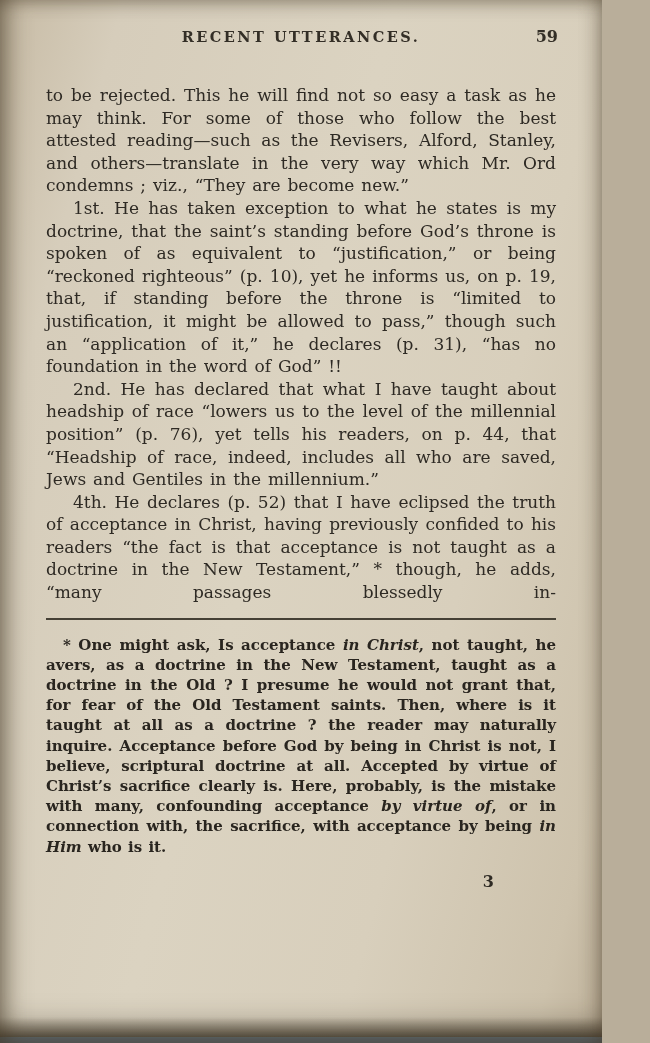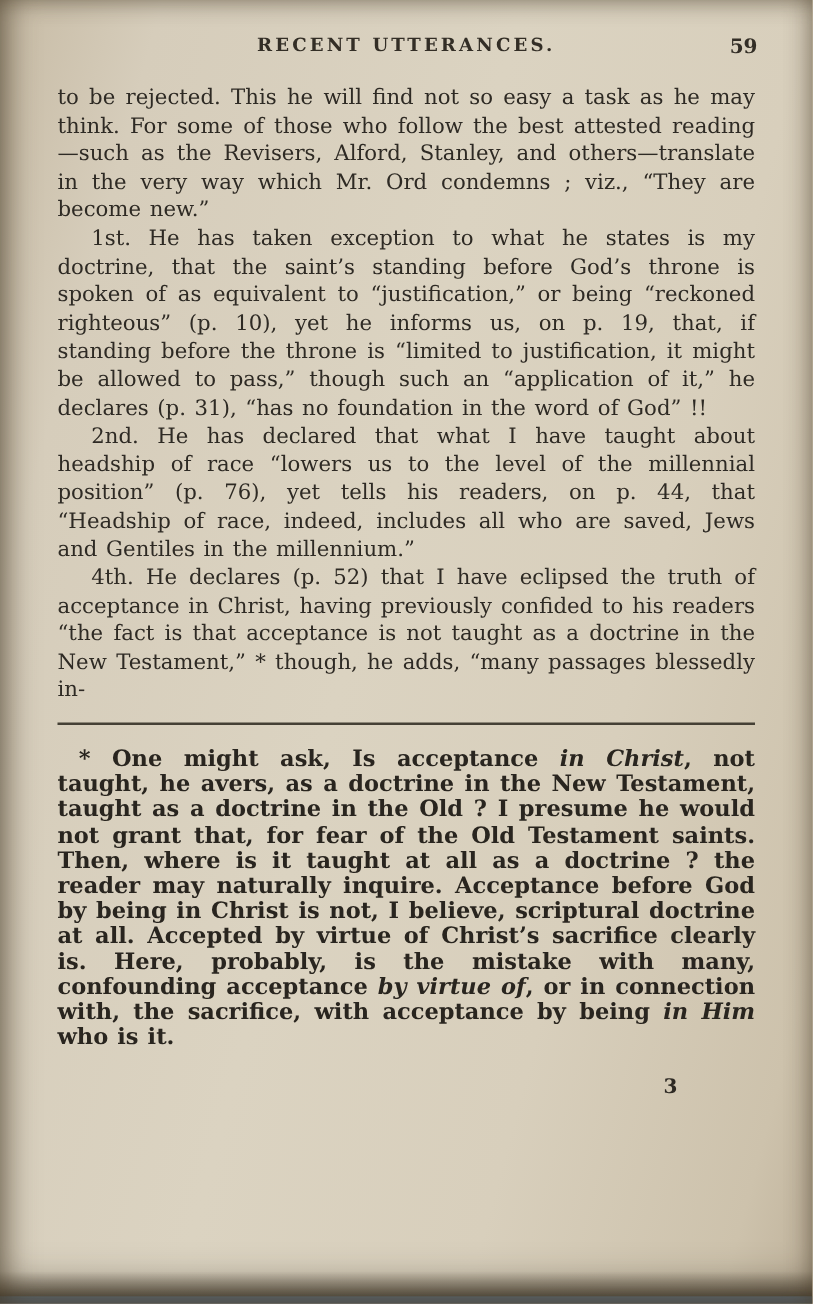--- a/index.html
+++ b/index.html
@@ -2,21 +2,21 @@
 <html><head>
 <meta charset="utf-8">
 <style>
   html, body {
     margin: 0;
     padding: 0;
     background: #b9ae9a;
   }
   .scan {
     position: relative;
-    width: 650px;
+    width: 602px;
     height: 1043px;
     overflow: hidden;
     background: linear-gradient(105deg, #c7bba5 0%, #d6cdbb 14%, #dbd3c1 45%, #d8cfbc 70%, #cdc2ac 92%, #bfb29b 100%);
     font-family: "DejaVu Serif", "Liberation Serif", serif;
     color: #2e2a24;
   }
   
   .scan::after {
     content: "";
     position: absolute;
@@ -56,42 +56,42 @@
   }
   .running-page-num {
     position: absolute;
     right: -2px;
     top: -1px;
     font-size: 16px;
     font-weight: 700;
     letter-spacing: 0;
   }
   .body-text {
-    margin-top: 22px;
+    margin-top: 39px;
     font-size: 17px;
     line-height: 22.6px;
     text-align: justify;
     word-spacing: 1.5px;
   }
   .para {
     margin: 0;
   }
   .para.indent {
     text-indent: 27px;
   }
   .para.justify-last {
     text-align-last: justify;
   }
   .footnote-rule {
     border: none;
     border-top: 2px solid #454035;
     margin: 14px 0 11px 0;
   }
   .footnote {
-    font-size: 18px;
+    font-size: 15px;
     line-height: 20.2px;
     font-weight: 600;
     text-align: justify;
     text-indent: 17px;
     word-spacing: 1px;
     color: #29251f;
   }
   .footer-page-num {
     margin-top: 5px;
     text-align: right;

